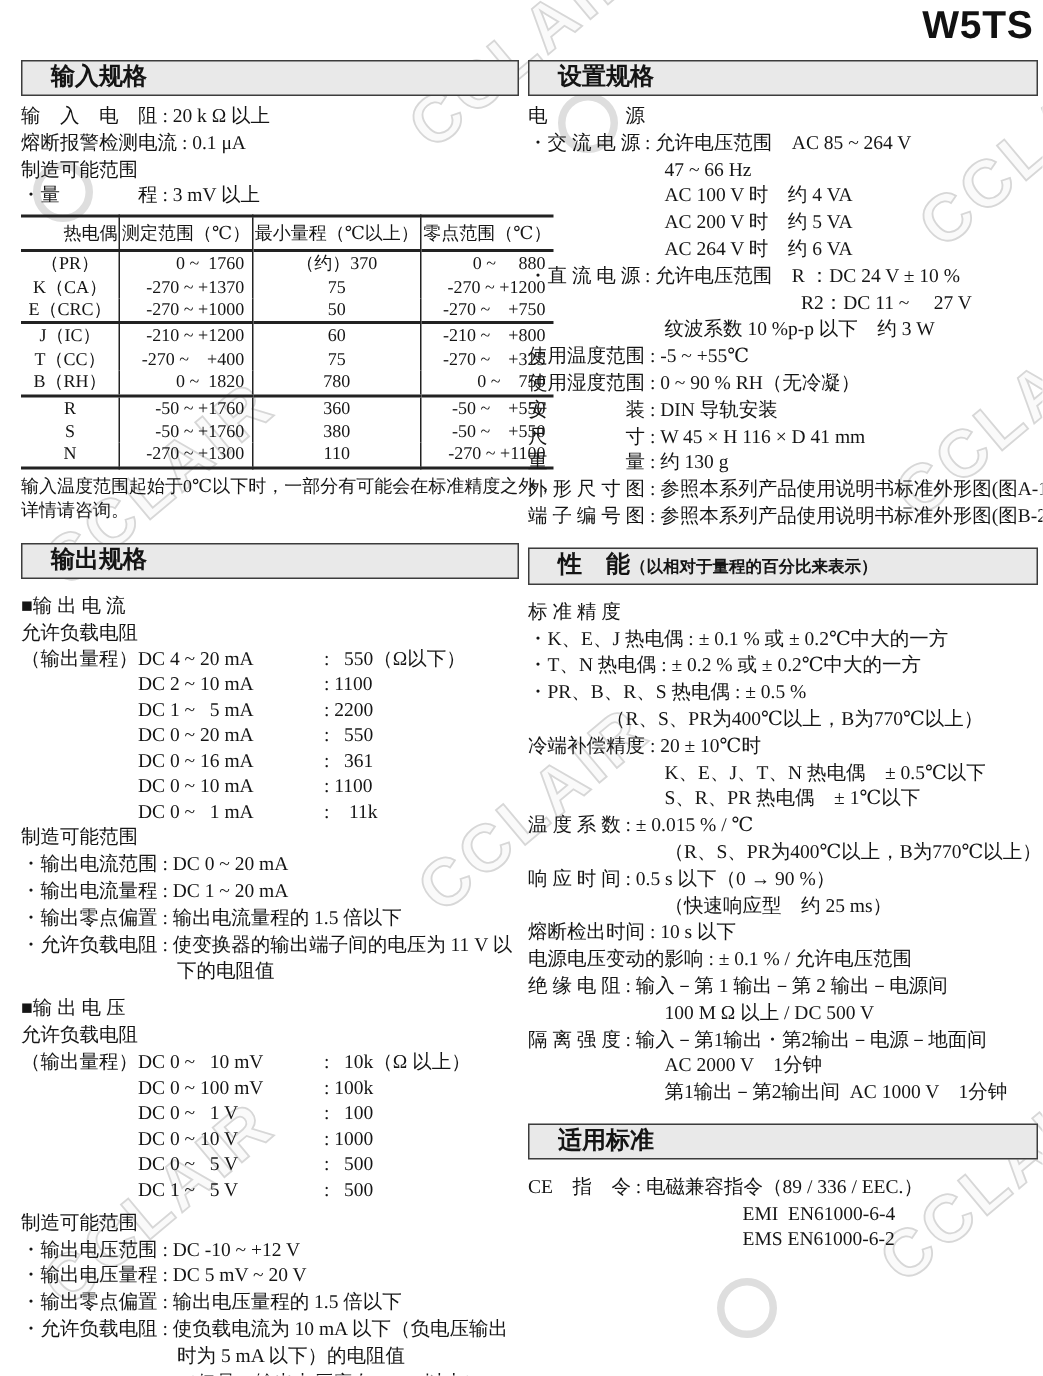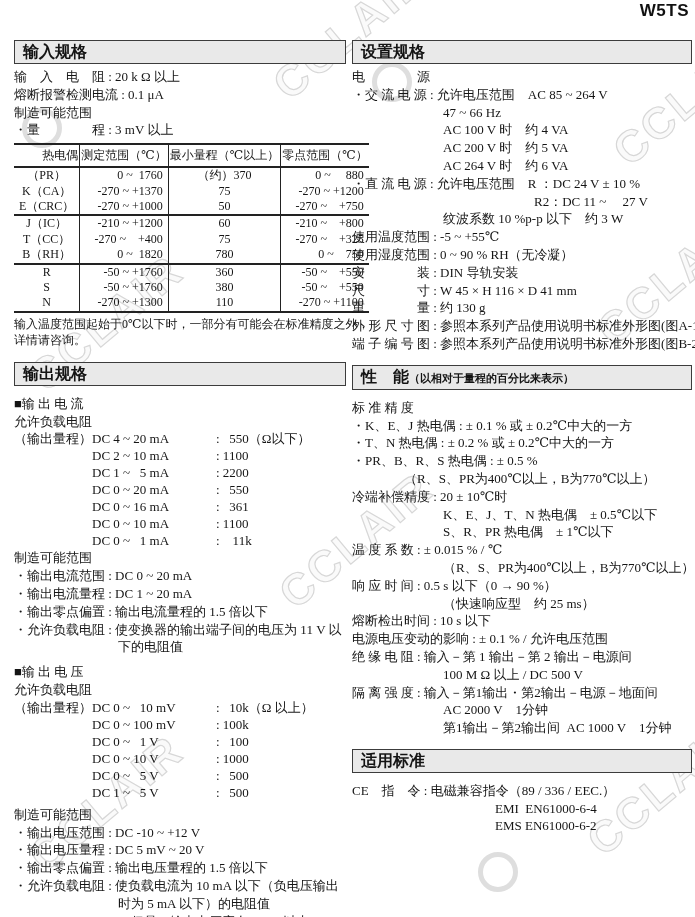--- a/index.html
+++ b/index.html
@@ -24,32 +24,32 @@
   .wm6{left:14px;top:778px;}
   .wm7{left:572px;top:762px;}
   .ring{position:absolute;border:5px solid #dedede;border-radius:50%;
     width:30px;height:30px;pointer-events:none;z-index:0;}
   .r1{left:372px;top:62px;}
   .r2{left:22px;top:108px;}
   .r3{left:478px;top:852px;}
   
   .title{
     position:absolute;top:1px;right:6px;z-index:2;
-    font-family:"Liberation Sans",sans-serif;font-weight:bold;font-size:17px;
+    font-family:"Liberation Sans",sans-serif;font-weight:bold;font-size:26px;
     letter-spacing:0.5px;color:#111;
   }
   
   .col{position:absolute;top:40px;z-index:1;}
   .col-left{left:14px;width:332px;}
   .col-right{left:352px;width:340px;}
   
   .sec-hdr{
     background:#e9e9e9;border:1px solid #3c3c3c;
     font-family:"Liberation Sans",sans-serif;font-weight:bold;font-size:16px;
-    line-height:22px;padding:0 8px;margin-bottom:4px;color:#141414;
+    line-height:22px;padding:0 19px;margin-bottom:4px;color:#141414;
     display:flex;align-items:baseline;white-space:pre;
   }
   .sec-hdr .hdr-note{font-size:11px;font-weight:bold;letter-spacing:0;}
   .mt-sec1{margin-top:14px;}
   .mt-sec2{margin-top:12px;}
   
   .ln{white-space:pre;line-height:17.8px;}
   .note .ln{font-size:12px;line-height:16px;}
   .note{margin-top:3px;}
   .gap-sm{height:5px;}

